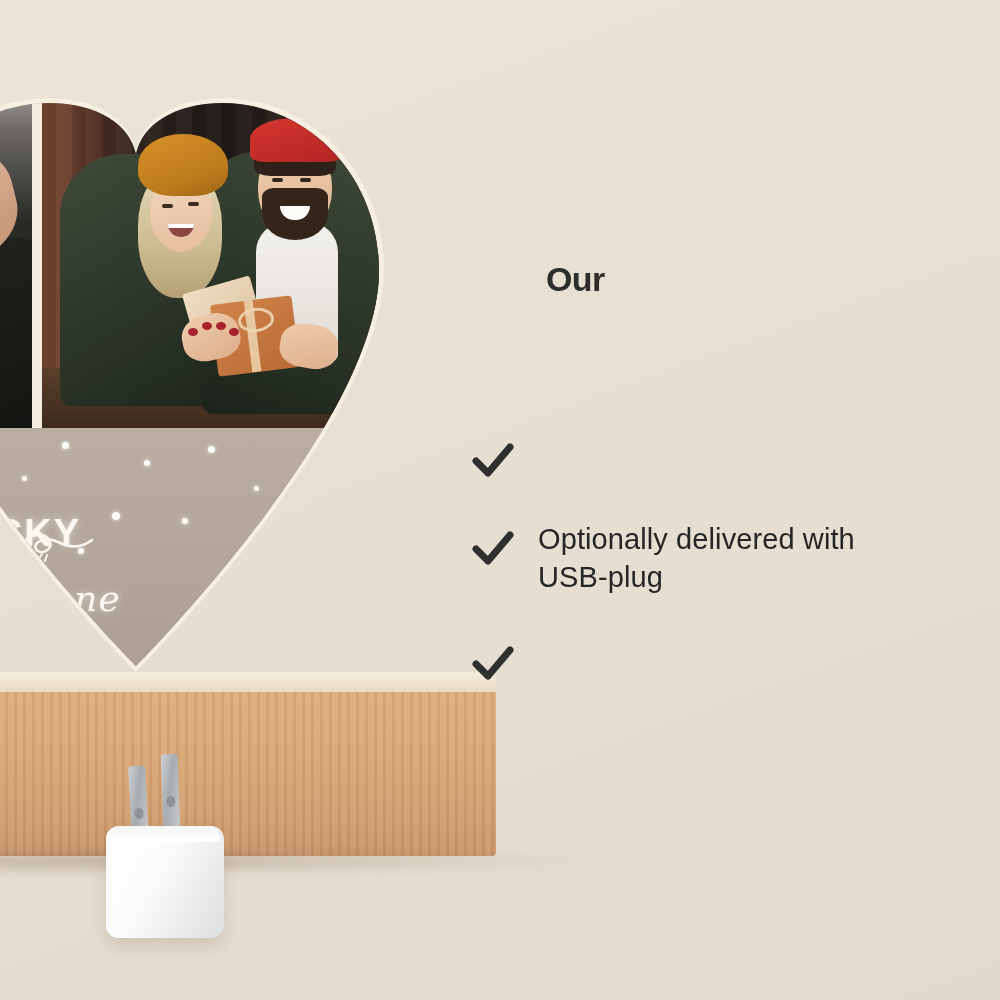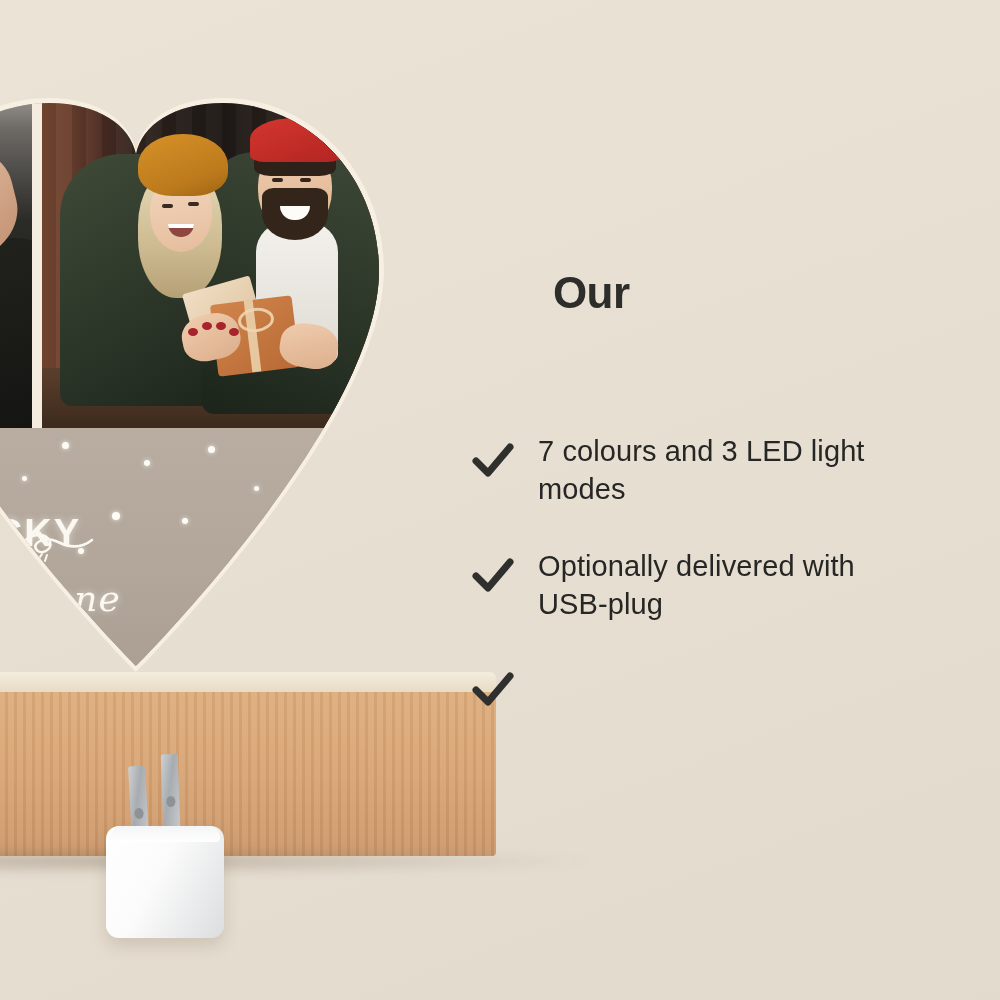--- a/index.html
+++ b/index.html
@@ -20,26 +20,26 @@
   }
 
   
   .copy {
     position: absolute;
     left: 538px;
     top: 252px;
     width: 420px;
   }
   .headline {
-    font-size: 44px;
+    font-size: 34px;
     font-weight: 700;
     line-height: 1.16;
     letter-spacing: -0.6px;
     color: #2d2d2b;
-    margin: 15px;
+    margin: 8px;
   }
   .headline .l2 { display: block; white-space: nowrap; }
 
   .features {
     position: absolute;
     left: 470px;
     top: 432px;
     width: 470px;
     list-style: none;
     margin: 0;
@@ -488,21 +488,20 @@
     </h1>
   </div>
 
   <ul class="features">
     <li class="feature">
       <span class="check">
         <svg viewBox="0 0 46 44" fill="none" xmlns="http://www.w3.org/2000/svg">
           <path d="M6 23 L18 35 L40 9" stroke="#2f2f2d" stroke-width="7" stroke-linecap="round" stroke-linejoin="round"></path>
         </svg>
       </span>
-      <span class="feature-text">7 colours and 3 LED light modes</span>
     </li>
 
     <li class="feature">
       <span class="check">
         <svg viewBox="0 0 46 44" fill="none" xmlns="http://www.w3.org/2000/svg">
           <path d="M6 23 L18 35 L40 9" stroke="#2f2f2d" stroke-width="7" stroke-linecap="round" stroke-linejoin="round"></path>
         </svg>
       </span>
       <span class="feature-text">Optionally delivered with USB-plug</span>
     </li>

